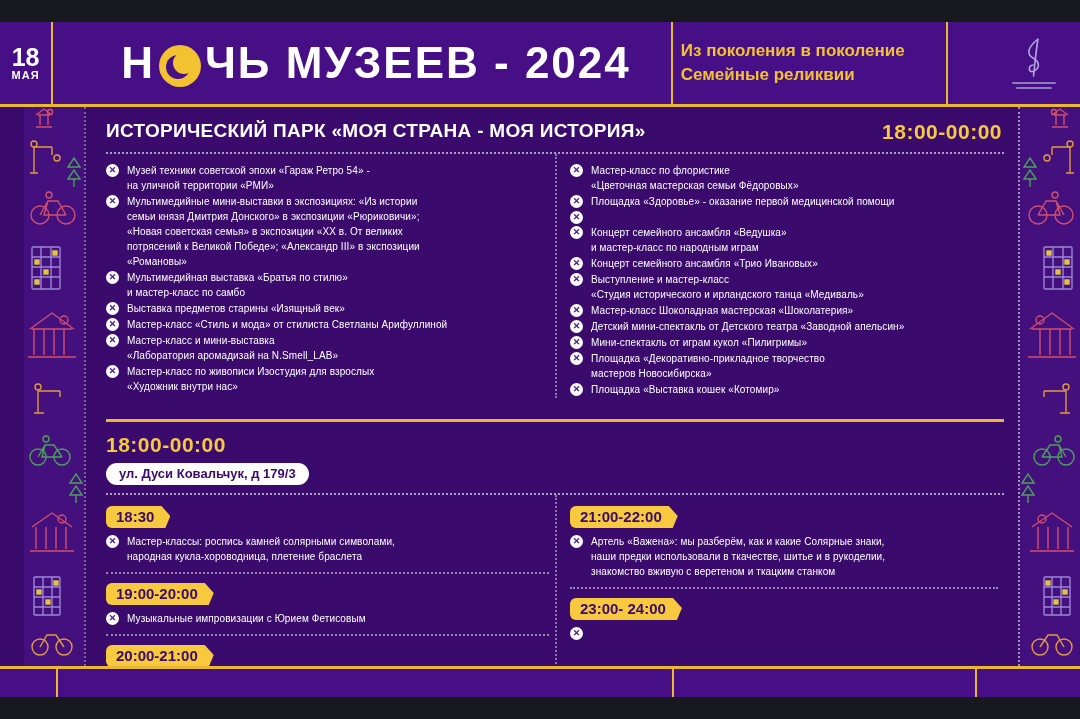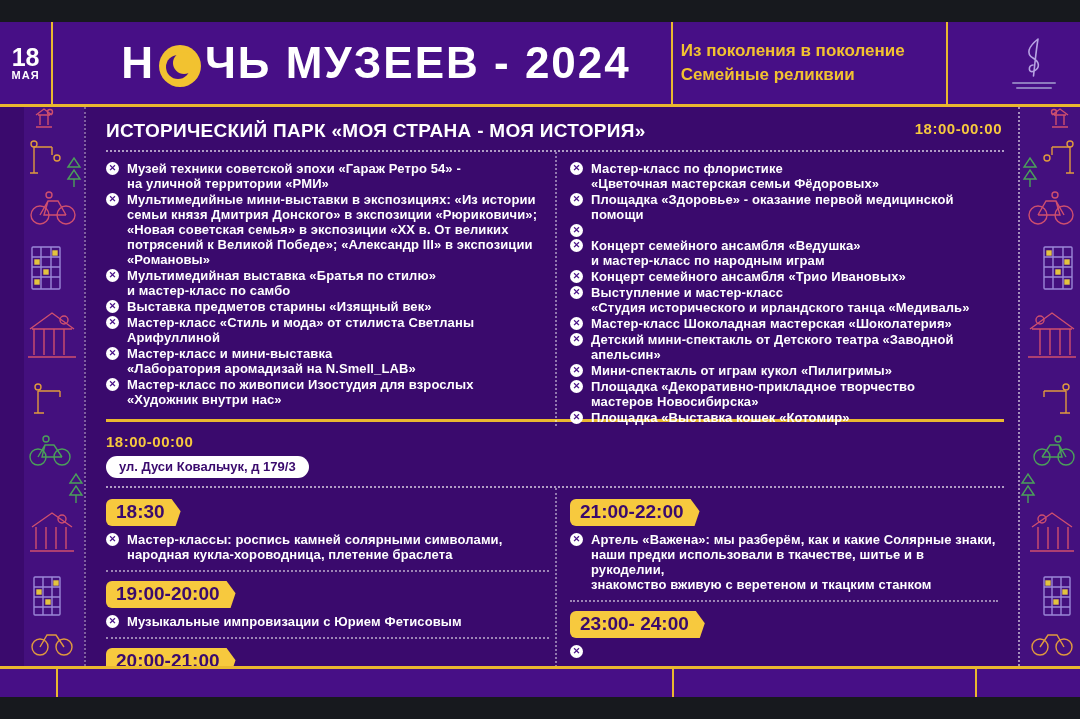--- a/index.html
+++ b/index.html
@@ -50,48 +50,48 @@
     flex:1;background:#3a0a6d;box-sizing:border-box;
     border-left:2px dotted rgba(255,255,255,.35);
     border-right:2px dotted rgba(255,255,255,.55);
     padding:0 14px 0 20px;
   }
   .section{box-sizing:border-box;}
   .section.first{height:315px;border-bottom:3px solid #eab82f;padding-top:13px;}
   .section.second{padding-top:11px;}
   .sec-head{display:flex;justify-content:space-between;align-items:flex-start;}
   .sec-title{color:#fff;font-size:19px;font-weight:bold;letter-spacing:.3px;}
-  .sec-time{color:#f7c93e;font-size:15px;font-weight:bold;letter-spacing:.5px;padding-right:2px;}
+  .sec-time{color:#f7c93e;font-size:21px;font-weight:bold;letter-spacing:.5px;padding-right:2px;}
   .pill{
     display:inline-block;background:#fff;color:#3a0a6d;
     font-size:13px;font-weight:bold;padding:3px 13px 4px;border-radius:12px;margin-top:6px;
   }
   .dotline{border-top:2px dotted rgba(255,255,255,.6);margin-top:8px;}
 
   .cols{display:grid;grid-template-columns:1fr 1fr;}
   .col{padding:9px 6px 0 0;min-width:0;}
   .col.rightcol{border-left:2px dotted rgba(255,255,255,.45);padding-left:13px;}
 
   ul.items{list-style:none;margin:0;padding:0;}
   li.item{display:flex;gap:8px;margin:0 0 1px 0;}
   .bullet{
     flex:0 0 13px;width:13px;height:13px;margin-top:1px;border-radius:50%;
     background:#fff;color:#470f86;display:flex;align-items:center;justify-content:center;
     font-size:9px;font-weight:bold;line-height:13px;
   }
   .itext{
-    color:#fff;font-size:13px;font-weight:bold;line-height:15px;
+    color:#fff;font-size:10px;font-weight:normal;line-height:15px;
     white-space:pre-line;letter-spacing:.1px;
   }
 
   .tblock{padding-top:2px;}
   .tblock + .tblock{border-top:2px dotted rgba(255,255,255,.5);margin-top:8px;padding-top:9px;}
   .badge{
     display:inline-block;background:#f7c93e;color:#3a0a6d;
-    font-size:19px;font-weight:bold;padding:2px 16px 3px 10px;
+    font-size:15px;font-weight:bold;padding:2px 16px 3px 10px;
     border-radius:6px 0 0 6px;margin-bottom:6px;
     clip-path:polygon(0 0, calc(100% - 9px) 0, 100% 45%, calc(100% - 5px) 100%, 0 100%);
   }
 
   
   .footband{
     position:absolute;left:0;right:0;bottom:22px;height:28px;
     background:#470f86;border-top:3px solid #eab82f;
   }
   .footband .vd{position:absolute;top:0;bottom:0;width:2px;background:#eab82f;}

